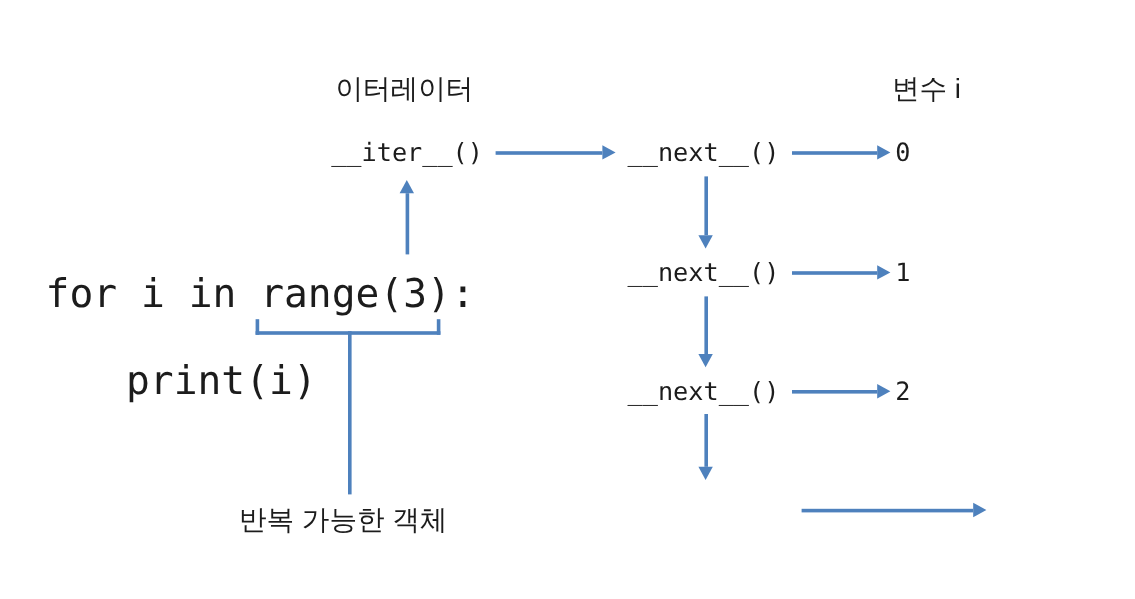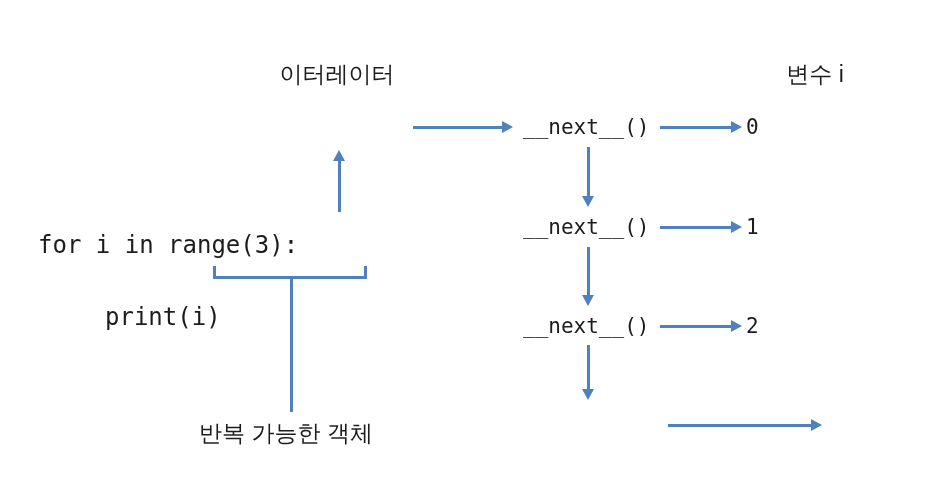--- a/index.html
+++ b/index.html
@@ -28,21 +28,21 @@
   }
   .mono {
     position: absolute;
     font-family: "DejaVu Sans Mono", "Liberation Mono", monospace;
     font-size: 21px;
     line-height: 27px;
     white-space: nowrap;
     color: var(--text);
   }
   .code {
-    font-size: 24px;
+    font-size: 33px;
     line-height: 38px;
     text-align: center;
   }
   .center { transform: translateX(-50%); }
 
   
   .arr-h {
     position: absolute;
     height: 3px;
     background: var(--arrow);
@@ -87,22 +87,23 @@
     position: absolute;
     background: var(--arrow);
   }
 </style>
 </head>
 <body>
 
 <div class="canvas">
 
   <div class="kr center" style="left:337px; top:61px;">이터레이터</div>
-  <div class="kr center" style="left:815px; top:61px;">변수 i</div>
+  <div class="kr center" style="left:772px; top:61px;">변수 i</div>
 
+  <div class="mono" style="left:276px; top:114px;">__iter__()</div>
 
   <div class="arr-h" style="left:413px; top:126px; width:89px;"></div>
 
   <div class="mono" style="left:523px; top:114px;">__next__()</div>
   <div class="arr-h" style="left:660px; top:126px; width:71px;"></div>
   <div class="mono" style="left:746px; top:114px;">0</div>
 
   <div class="arr-v down" style="left:587px; top:147px; height:49px;"></div>
 
   <div class="mono" style="left:523px; top:214px;">__next__()</div>

